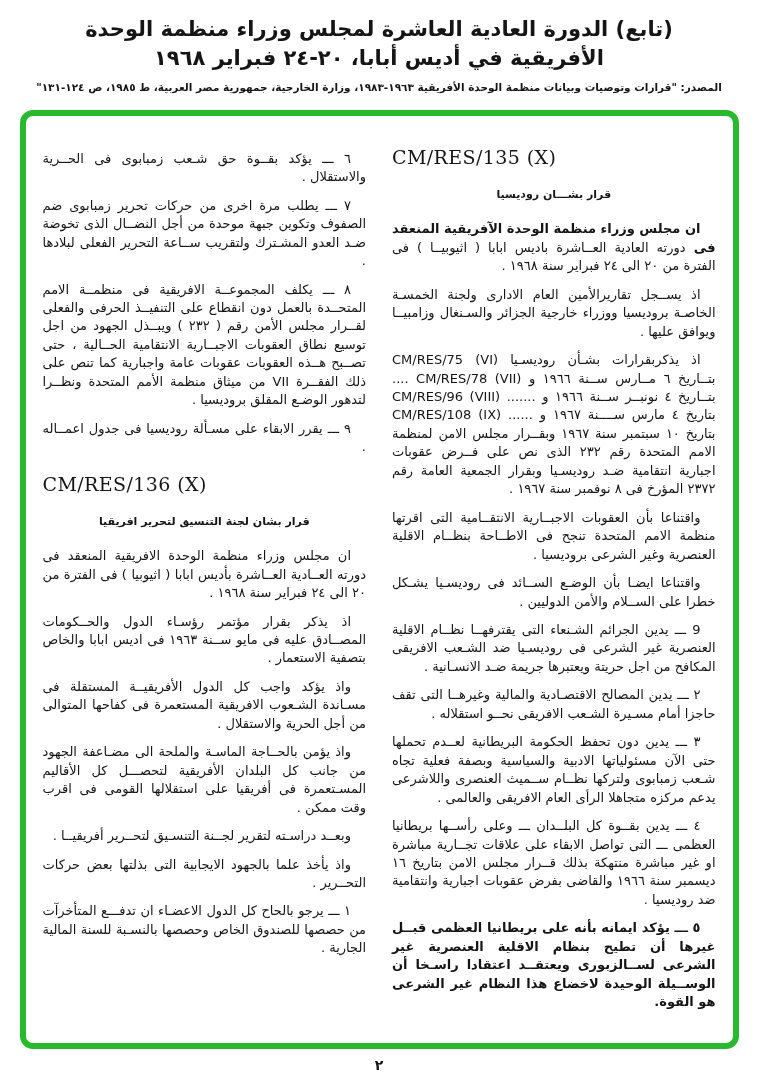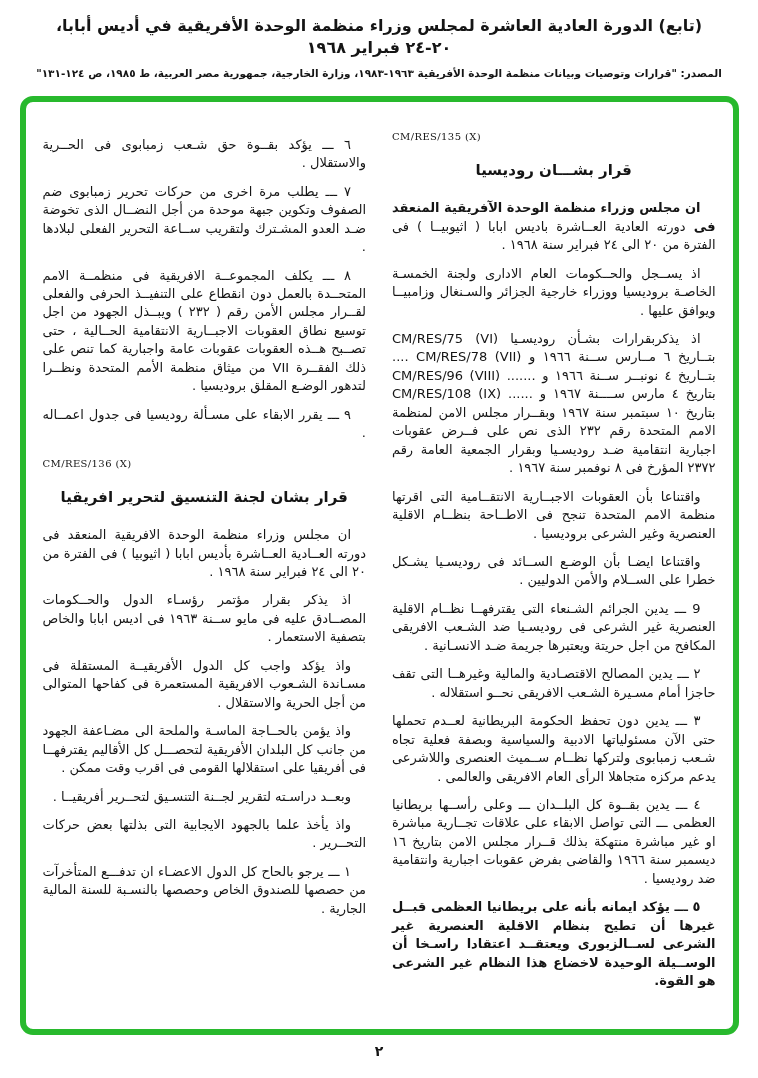--- a/index.html
+++ b/index.html
@@ -9,21 +9,21 @@
     overflow: hidden;
     font-family: "DejaVu Sans", sans-serif;
     color: #151515;
   }
   .page { width: 758px; height: 1078px; position: relative; }
 
   
   .hdr { text-align: center; padding-top: 15px; direction: rtl; }
   .hdr-line1 {
     font-weight: bold;
-    font-size: 16px;
+    font-size: 21px;
     line-height: 1.4;
     padding: 0 40px;
     text-align: center;
   }
   .hdr-line2 {
     font-weight: bold;
     font-size: 10.5px;
     margin-top: 7px;
     padding: 0 30px;
   }
@@ -53,30 +53,30 @@
   }
 
   
   .block { margin: 0 0 10px; }
   .block-para { text-indent: 15px; }
   .block-para-bold { text-indent: 15px; font-weight: bold; }
   .block-code {
     direction: ltr;
     text-align: left;
     font-family: "DejaVu Serif", serif;
-    font-size: 10px;
+    font-size: 19px;
     letter-spacing: 0.4px;
     margin: 14px 0 16px;
   }
   .col > .block:first-child { margin-top: 8px; }
   .col > .block-code:first-child { margin-top: 2px; }
   .block-title {
     text-align: center;
     font-weight: bold;
-    font-size: 15px;
+    font-size: 11px;
     margin: 4px 0 18px;
   }
 
   
   .ftr {
     text-align: center;
     margin-top: 8px;
     font-size: 14px;
     font-weight: bold;
   }
@@ -89,41 +89,41 @@
   <header class="hdr">
     <div class="hdr-line1">(تابع) الدورة العادية العاشرة لمجلس وزراء منظمة الوحدة الأفريقية في أديس أبابا، ٢٠-٢٤ فبراير ١٩٦٨</div>
     <div class="hdr-line2">المصدر: "قرارات وتوصيات وبيانات منظمة الوحدة الأفريقية ١٩٦٣-١٩٨٣، وزارة الخارجية، جمهورية مصر العربية، ط ١٩٨٥، ص ١٢٤-١٣١"</div>
   </header>
 
   <main class="frame" style="border-color: rgb(40, 185, 45);">
     <section class="col">
         <div class="block block-code">CM/RES/135 (X)</div>
         <div class="block block-title">قرار بشـــان روديسيا</div>
         <div class="block block-para"><b>ان مجلس وزراء منظمة الوحدة الآفريقية المنعقد فى </b>دورته العادية العــاشرة باديس ابابا ( اثيوبيــا ) فى الفترة من ٢٠ الى ٢٤ فبراير سنة ١٩٦٨ .</div>
-        <div class="block block-para">اذ يســجل والحــكومات العام الادارى ولجنة الخمسـة الخاصـة بروديسيا ووزراء خارجية الجزائر والسـنغال وزامبيــا ويوافق عليها .</div>
+        <div class="block block-para">اذ يســجل تقاريرالأمين العام الادارى ولجنة الخمسـة الخاصـة بروديسيا ووزراء خارجية الجزائر والسـنغال وزامبيــا ويوافق عليها .</div>
         <div class="block block-para">اذ يذكربقرارات بشـأن روديسـيا CM/RES/75 (VI) بتــاريخ ٦ مــارس ســنة ١٩٦٦ و CM/RES/78 (VII) .... بتــاريخ ٤ نونبــر ســنة ١٩٦٦ و ....... CM/RES/96 (VIII) بتاريخ ٤ مارس ســــنة ١٩٦٧ و ...... CM/RES/108 (IX) بتاريخ ١٠ سبتمبر سنة ١٩٦٧ وبقــرار مجلس الامن لمنظمة الامم المتحدة رقم ٢٣٢ الذى نص على فــرض عقوبات اجبارية انتقامية ضـد روديسـيا وبقرار الجمعية العامة رقم ٢٣٧٢ المؤرخ فى ٨ نوفمبر سنة ١٩٦٧ .</div>
         <div class="block block-para">واقتناعا بأن العقوبات الاجبــارية الانتقــامية التى اقرتها منظمة الامم المتحدة تنجح فى الاطــاحة بنظــام الاقلية العنصرية وغير الشرعى بروديسيا .</div>
         <div class="block block-para">واقتناعا ايضـا بأن الوضـع الســائد فى روديسـيا يشـكل خطرا على الســلام والأمن الدوليين .</div>
         <div class="block block-para">9 ـــ يدين الجرائم الشـنعاء التى يقترفهــا نظــام الاقلية العنصرية غير الشرعى فى روديسـيا ضد الشـعب الافريقى المكافح من اجل حريتة ويعتبرها جريمة ضـد الانسـانية .</div>
         <div class="block block-para">٢ ـــ يدين المصالح الاقتصـادية والمالية وغيرهــا التى تقف حاجزا أمام مسـيرة الشـعب الافريقى نحــو استقلاله .</div>
         <div class="block block-para">٣ ـــ يدين دون تحفظ الحكومة البريطانية لعــدم تحملها حتى الآن مسئولياتها الادبية والسياسية وبصفة فعلية تجاه شـعب زمبابوى ولتركها نظــام ســميث العنصرى واللاشرعى يدعم مركزه متجاهلا الرأى العام الافريقى والعالمى .</div>
         <div class="block block-para">٤ ـــ يدين بقــوة كل البلــدان ـــ وعلى رأســها بريطانيا العظمى ـــ التى تواصل الابقاء على علاقات تجــارية مباشرة او غير مباشرة منتهكة بذلك قــرار مجلس الامن بتاريخ ١٦ ديسمبر سنة ١٩٦٦ والقاضى بفرض عقوبات اجبارية وانتقامية ضد روديسيا .</div>
         <div class="block block-para-bold">٥ ـــ يؤكد ايمانه بأنه على بريطانيا العظمى قبــل غيرها أن تطيح بنظام الاقلية العنصرية غير الشرعى لســالزبورى ويعتقــد اعتقادا راسـخا أن الوســيلة الوحيدة لاخضاع هذا النظام غير الشرعى هو القوة.</div>
       </section>
     <section class="col">
         <div class="block block-para">٦ ـــ يؤكد بقــوة حق شـعب زمبابوى فى الحــرية والاستقلال .</div>
         <div class="block block-para">٧ ـــ يطلب مرة اخرى من حركات تحرير زمبابوى ضم الصفوف وتكوين جبهة موحدة من أجل النضــال الذى تخوضة ضـد العدو المشـترك ولتقريب ســاعة التحرير الفعلى لبلادها .</div>
         <div class="block block-para">٨ ـــ يكلف المجموعــة الافريقية فى منظمــة الامم المتحــدة بالعمل دون انقطاع على التنفيــذ الحرفى والفعلى لقــرار مجلس الأمن رقم ( ٢٣٢ ) ويبــذل الجهود من اجل توسيع نطاق العقوبات الاجبــارية الانتقامية الحــالية ، حتى تصــبح هــذه العقوبات عقوبات عامة واجبارية كما تنص على ذلك الفقــرة VII من ميثاق منظمة الأمم المتحدة ونظــرا لتدهور الوضـع المقلق بروديسيا .</div>
         <div class="block block-para">٩ ـــ يقرر الابقاء على مسـألة روديسيا فى جدول اعمــاله .</div>
         <div class="block block-code">CM/RES/136 (X)</div>
         <div class="block block-title">قرار بشان لجنة التنسيق لتحرير افريقيا</div>
         <div class="block block-para">ان مجلس وزراء منظمة الوحدة الافريقية المنعقد فى دورته العــادية العــاشرة بأديس ابابا ( اثيوبيا ) فى الفترة من ٢٠ الى ٢٤ فبراير سنة ١٩٦٨ .</div>
         <div class="block block-para">اذ يذكر بقرار مؤتمر رؤسـاء الدول والحــكومات المصــادق عليه فى مايو ســنة ١٩٦٣ فى اديس ابابا والخاص بتصفية الاستعمار .</div>
         <div class="block block-para">واذ يؤكد واجب كل الدول الأفريقيــة المستقلة فى مسـاندة الشـعوب الافريقية المستعمرة فى كفاحها المتوالى من أجل الحرية والاستقلال .</div>
-        <div class="block block-para">واذ يؤمن بالحــاجة الماسـة والملحة الى مضـاعفة الجهود من جانب كل البلدان الأفريقية لتحصـــل كل الأقاليم يقترفهــا فى أفريقيا على استقلالها القومى فى اقرب وقت ممكن .</div>
+        <div class="block block-para">واذ يؤمن بالحــاجة الماسـة والملحة الى مضـاعفة الجهود من جانب كل البلدان الأفريقية لتحصـــل كل الأقاليم المسـتعمرة فى أفريقيا على استقلالها القومى فى اقرب وقت ممكن .</div>
         <div class="block block-para">وبعــد دراسـته لتقرير لجــنة التنسـيق لتحــرير أفريقيــا .</div>
         <div class="block block-para">واذ يأخذ علما بالجهود الايجابية التى بذلتها بعض حركات التحــرير .</div>
         <div class="block block-para">١ ـــ يرجو بالحاح كل الدول الاعضـاء ان تدفـــع المتأخرآت من حصصها للصندوق الخاص وحصصها بالنسـبة للسنة المالية الجارية .</div>
       </section>
   </main>
 
   <footer class="ftr">
     <span>٢</span>
   </footer>
 

